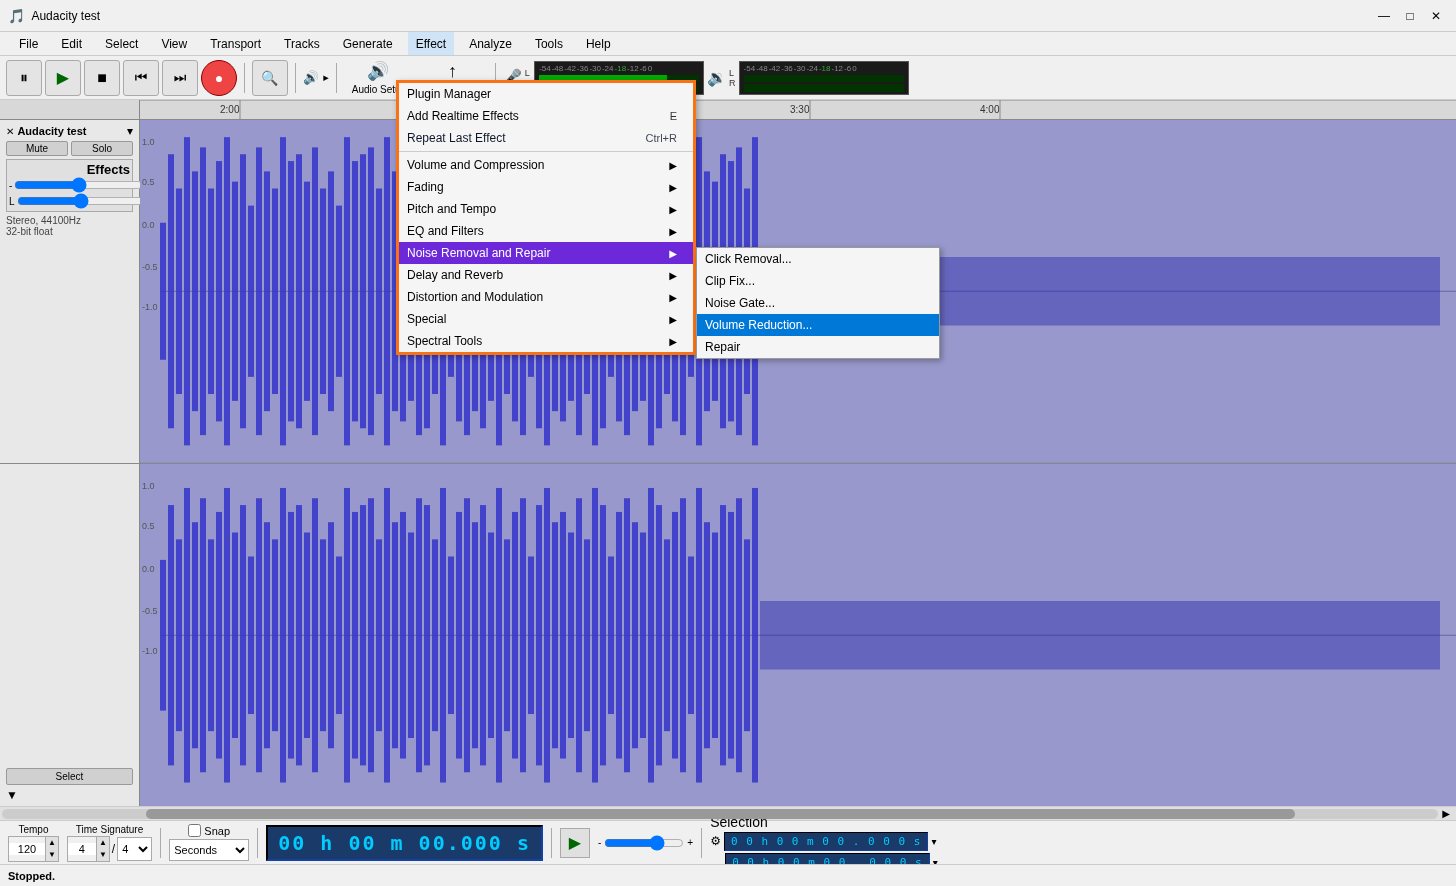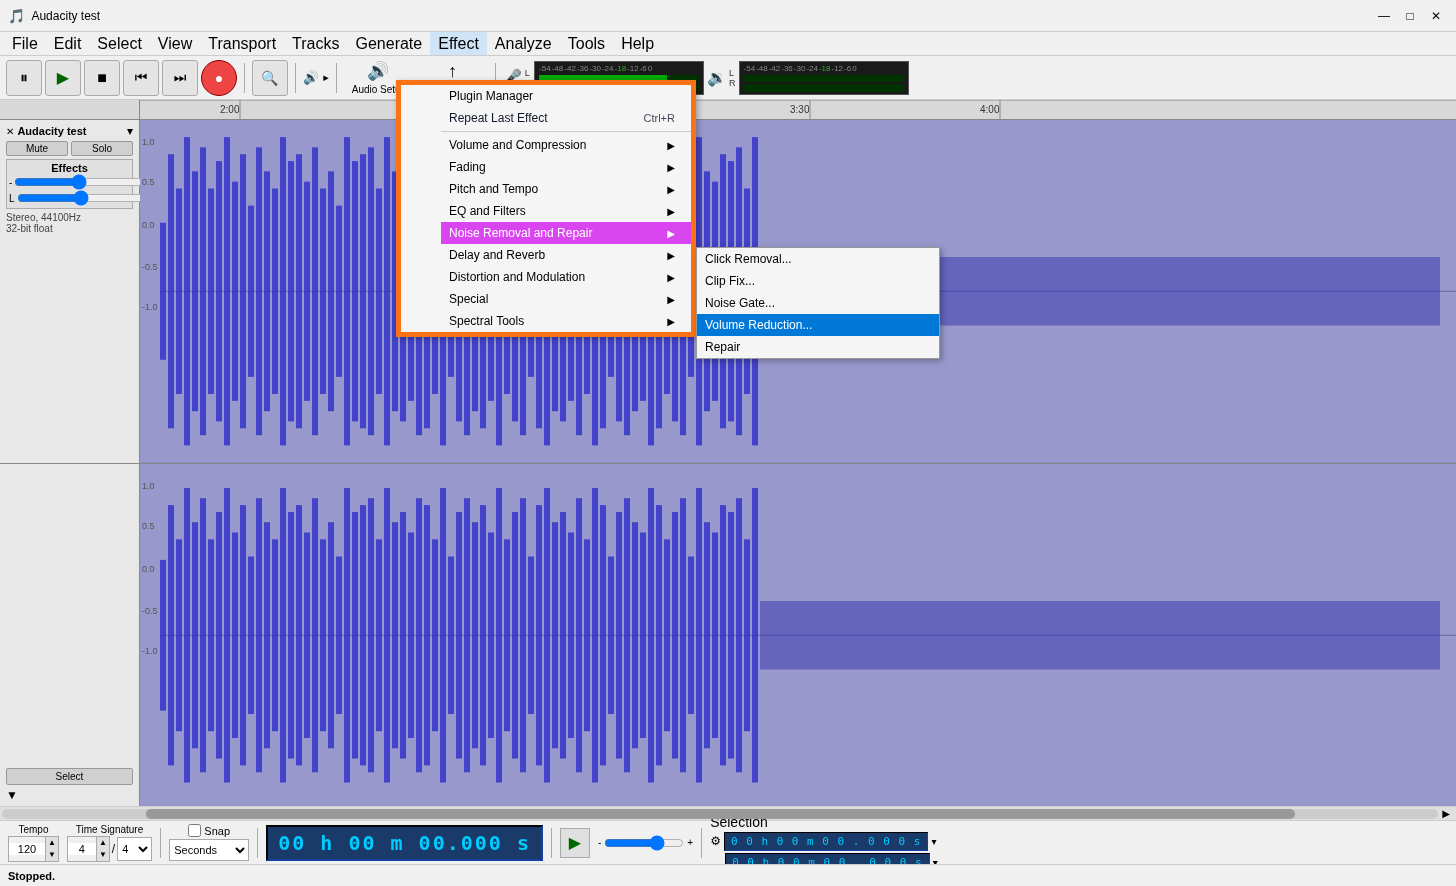--- a/index.html
+++ b/index.html
@@ -26,21 +26,22 @@
       align-items: center;
       border-bottom: 1px solid #ccc;
       padding: 0 4px;
     }
     .menu-item {
       padding: 2px 8px;
       cursor: pointer;
       height: 100%;
       display: flex;
       align-items: center;
-      font-size: 16px;
+      font-size: 12px;
+      margin-left: 7px;
     }
     .menu-item.active { background: #d0e4f7; }
     .toolbar-btn {
       width: 36px;
       height: 36px;
       background: #e4e4e4;
       border: 1px solid #aaa;
       border-radius: 3px;
       cursor: pointer;
       display: flex;
@@ -62,36 +63,35 @@
       border: none;
       cursor: pointer;
       font-size: 11px;
       gap: 2px;
     }
 
     
     .dropdown-menu {
       position: absolute;
       background: #f5f5f5;
-      border: 5px solid #f97316;
+      border: 3px solid #f97316;
       box-shadow: 2px 2px 6px rgba(0,0,0,0.3);
       z-index: 1000;
       min-width: 220px;
-      padding-left: 40px;
     }
     .dropdown-item {
       padding: 4px 16px 4px 8px;
       cursor: pointer;
       display: flex;
       align-items: center;
       justify-content: space-between;
       font-size: 12px;
       white-space: nowrap;
     }
-    .dropdown-item.active, .dropdown-item.highlighted { background: #d946ef; color: white; }
+    .dropdown-item.active, .dropdown-item.highlighted { background: #6d28d9; color: white; }
     .dropdown-item.disabled { color: #0f172a; cursor: default; }
     .dropdown-sep { height: 1px; background: #ccc; margin: 2px 0; }
     .dropdown-shortcut { font-size: 11px; opacity: 0.8; margin-left: 16px; }
     .dropdown-arrow { font-size: 10px; margin-left: 8px; }
 
     
     .submenu {
       position: absolute;
       background: #f5f5f5;
       border: 1px solid #999;
@@ -277,21 +277,21 @@
         <div style="display:flex; align-items:center; gap:3px;">
           <span style="font-size:10px; cursor:pointer;">✕</span>
           <span style="font-size:11px; font-weight:bold; flex:1;">Audacity test</span>
           <span style="font-size:12px; cursor:pointer;">▾</span>
         </div>
         <div style="display:flex; gap:3px;">
           <button style="flex:1; font-size:10px; padding:1px; background:#d0d0d0; border:1px solid #999; cursor:pointer; border-radius:2px;">Mute</button>
           <button style="flex:1; font-size:10px; padding:1px; background:#d0d0d0; border:1px solid #999; cursor:pointer; border-radius:2px;">Solo</button>
         </div>
         <div style="display:flex; flex-direction:column; border:1px solid #aaa; background:#e0e0e0; padding:2px;">
-          <div style="font-size:11px; font-weight:bold; text-align:center;">Effects</div>
+          <div style="font-size:13px; font-weight:bold; text-align:right;">Effects</div>
           <div style="display:flex; align-items:center; gap:2px; padding:2px 0;">
             <span style="font-size:10px;">-</span>
             <input type="range" style="flex: 1 1 0%; height: 12px;" min="-36" max="36" value="0">
             <span style="font-size:10px;">+</span>
           </div>
           <div style="display:flex; align-items:center; gap:2px; padding:2px 0;">
             <span style="font-size:10px;">L</span>
             <input type="range" style="flex: 1 1 0%; height: 12px;" min="-100" max="100" value="0">
             <span style="font-size:10px;">R</span>
           </div>
@@ -579,20 +579,24 @@
   </div>
 
   <div style="height:22px; background:#f0f0f0; border-top:1px solid #ccc; display:flex; align-items:center; padding:0 8px;">
     <span style="font-size:11px; font-weight:bold;">Stopped.</span>
   </div>
 
   <div class="dropdown-menu" style="top: 80px; left: 396px; width: 300px;">
     <div class="dropdown-item">
       <span>Plugin Manager</span>
     </div>
+    <div class="dropdown-item">
+      <span>Add Realtime Effects</span>
+      <span class="dropdown-shortcut">E</span>
+    </div>
     <div class="dropdown-item disabled">
       <span>Repeat Last Effect</span>
       <span class="dropdown-shortcut">Ctrl+R</span>
     </div>
     <div class="dropdown-sep"></div>
     <div class="dropdown-item">
       <span>Volume and Compression</span>
       <span class="dropdown-arrow">▶</span>
     </div>
     <div class="dropdown-item">

